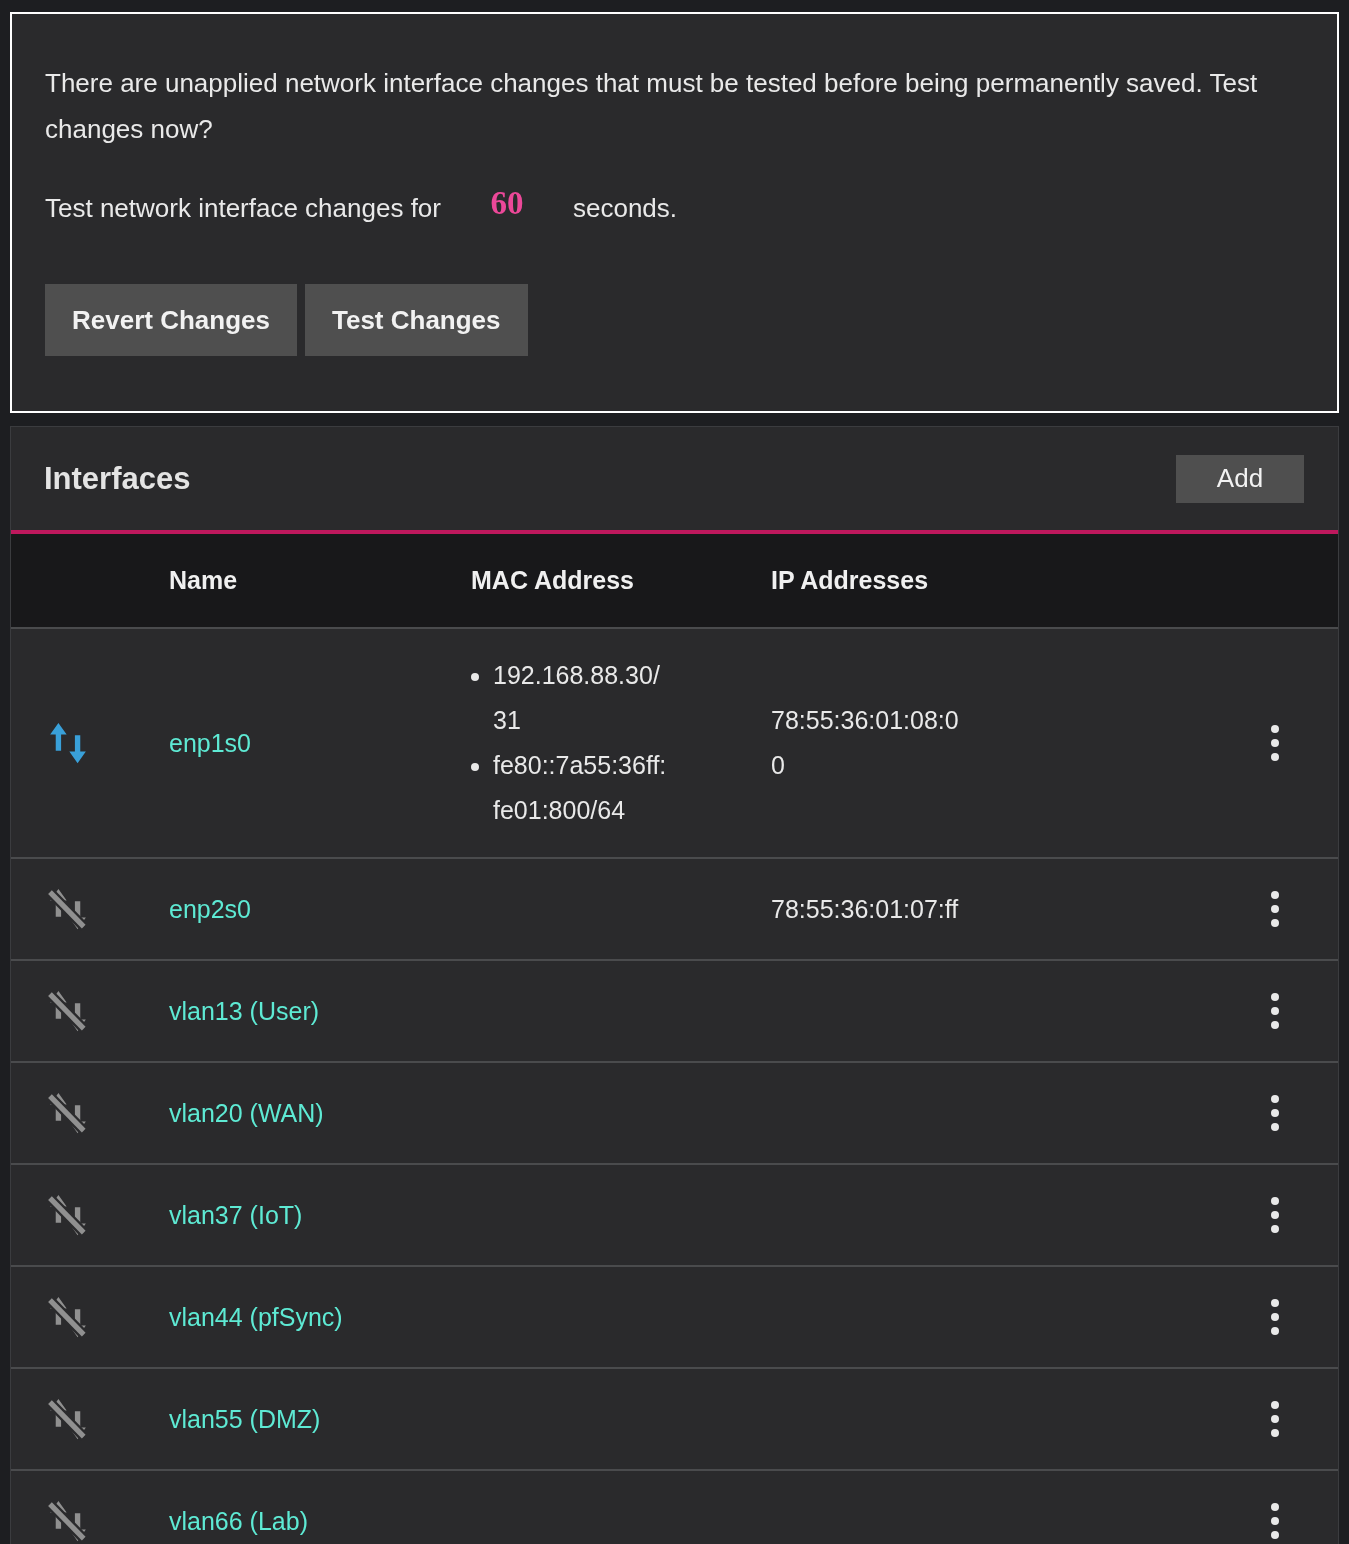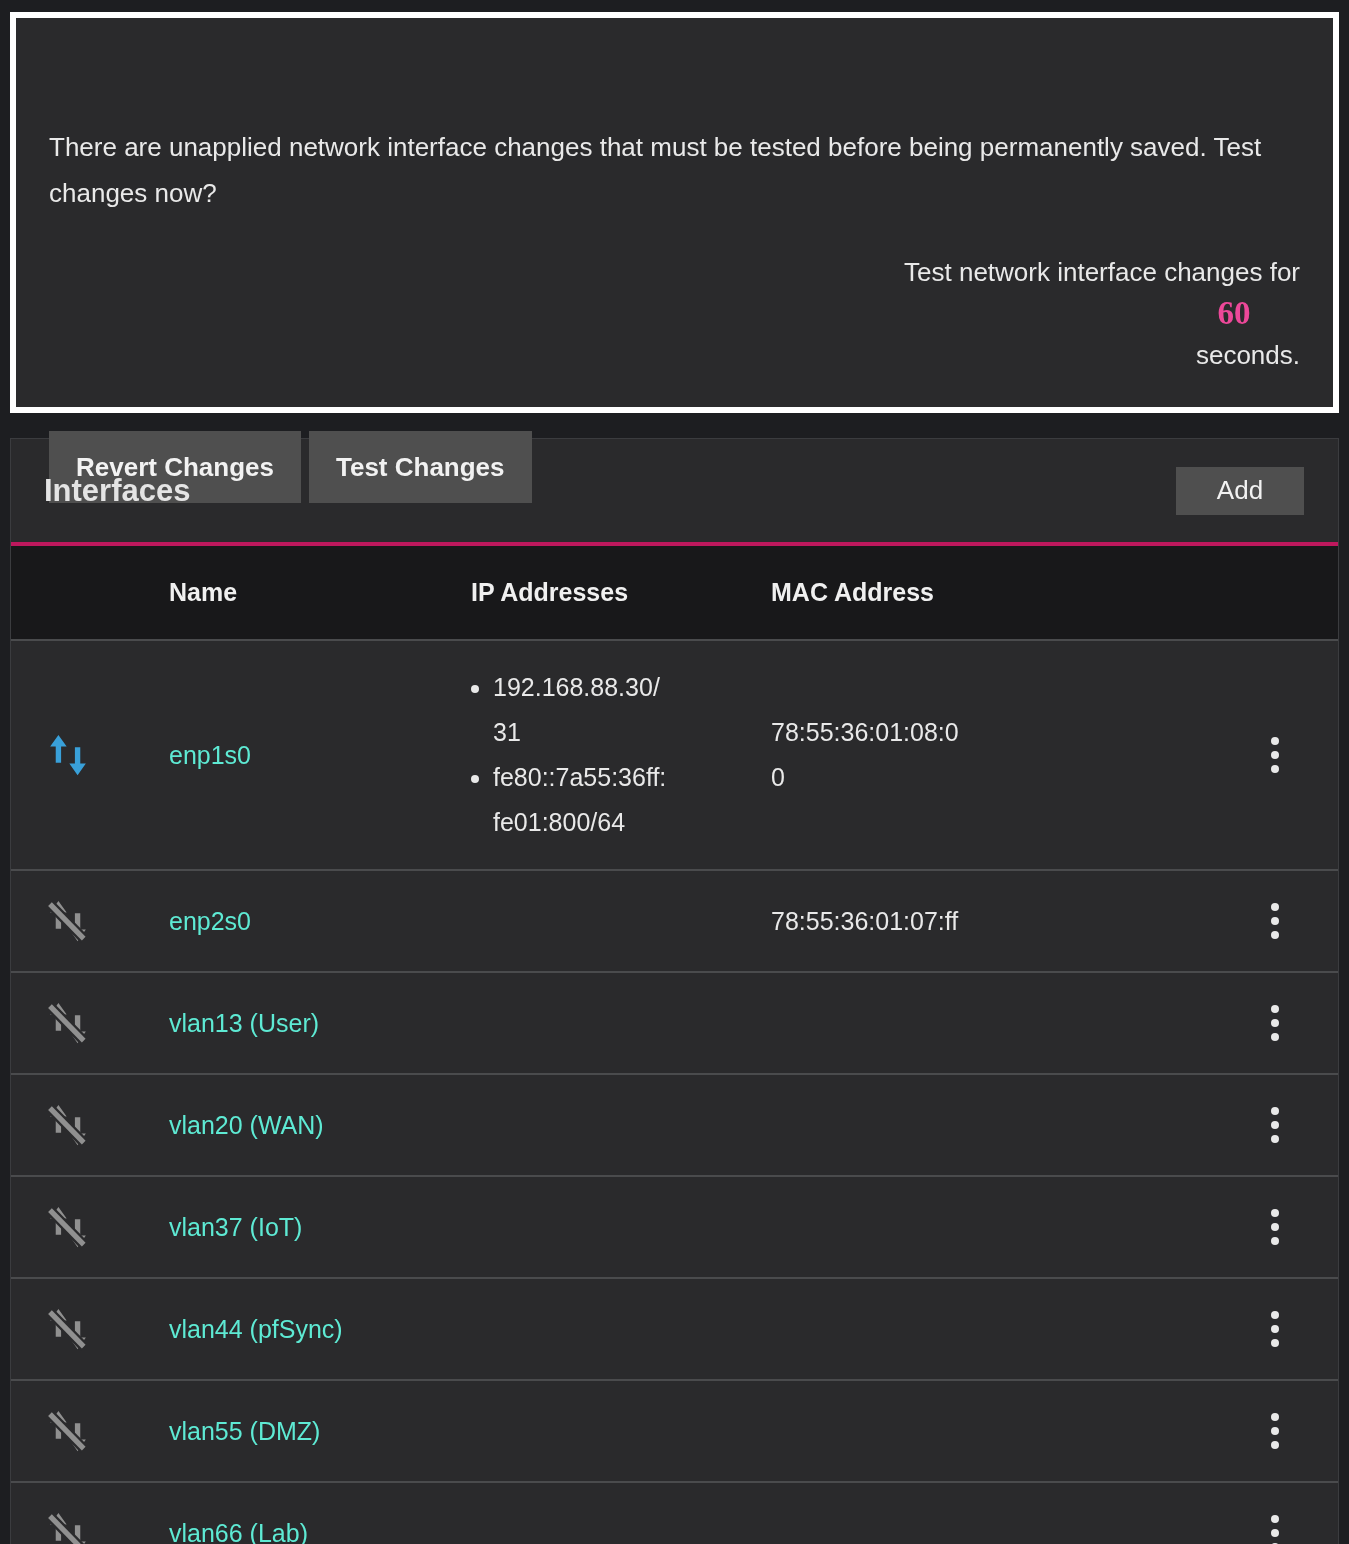--- a/index.html
+++ b/index.html
@@ -10,39 +10,38 @@
     background: #1d1e21;
     font-family: "Liberation Sans", sans-serif;
     color: #e9e9e9;
     overflow: hidden;
   }
   .page { padding: 12px 10px 14px 10px; }
 
   
   .alert-panel {
     background: #2a2a2c;
-    border: 6px solid #ffffff;
+    border: 2px solid #ffffff;
     height: 401px;
-    padding: 106px 33px 0 33px;
-    margin-bottom: 25px;
+    padding: 46px 33px 0 33px;
+    margin-bottom: 13px;
   }
   .alert-message {
     margin: 0;
     font-size: 26px;
     line-height: 46px;
     color: #e9e9e9;
     max-width: 1270px;
   }
   .test-line {
     margin-top: 33px;
     display: flex;
-    align-items: flex-end;
+    align-items: flex-start;
     font-size: 26px;
     line-height: 46px;
-    flex-direction: column;
   }
   .duration-input {
     width: 52px;
     margin: 0 40px;
     padding: 0;
     border: none;
     outline: none;
     background: transparent;
     color: #ec4899;
     font-family: Liberation Serif, serif;
@@ -175,22 +174,22 @@
   <section class="card">
     <header class="card-header">
       <h2 class="card-title">Interfaces</h2>
       <button class="add-btn">Add</button>
     </header>
 
     <div class="itable">
       <div class="row thead">
         <div class="cell cell-icon"></div>
         <div class="cell">Name</div>
+        <div class="cell">MAC Address</div>
         <div class="cell">IP Addresses</div>
-        <div class="cell">MAC Address</div>
         <div class="cell cell-kebab"></div>
       </div>
       <div id="interface-rows">
   <div class="row body-row">
     <div class="cell cell-icon">
       <span class="iface-icon">
                 <svg viewBox="0 0 24 24" width="46" height="46" aria-hidden="true">
                   <path fill="#39a0d9" d="M7 1.5 L11.3 7.6 H8.4 V16 H5.6 V7.6 H2.7 Z"></path>
                   <path fill="#39a0d9" d="M17 22.5 L12.7 16.4 H15.6 V8 H18.4 V16.4 H21.3 Z"></path>
                 </svg>

